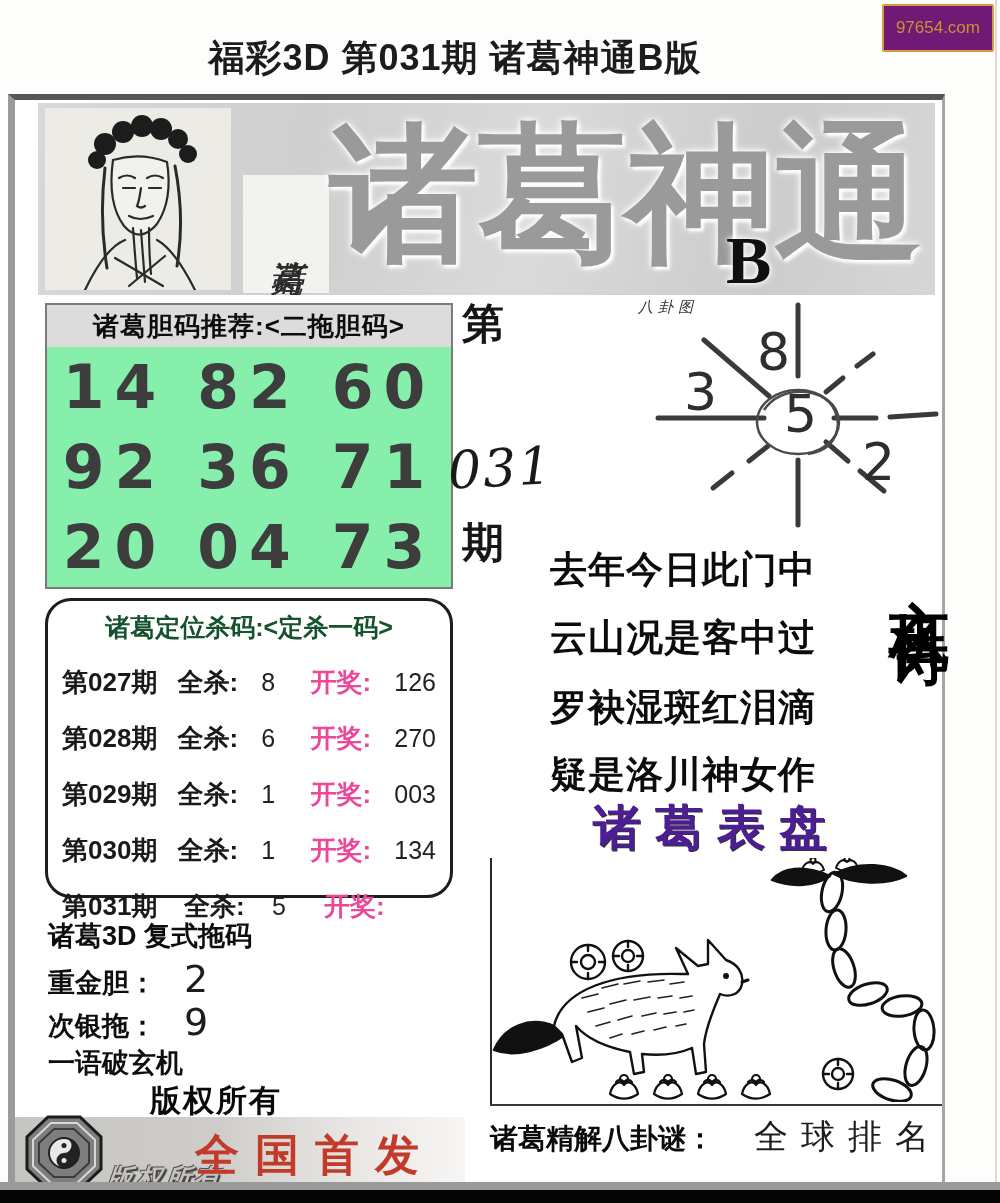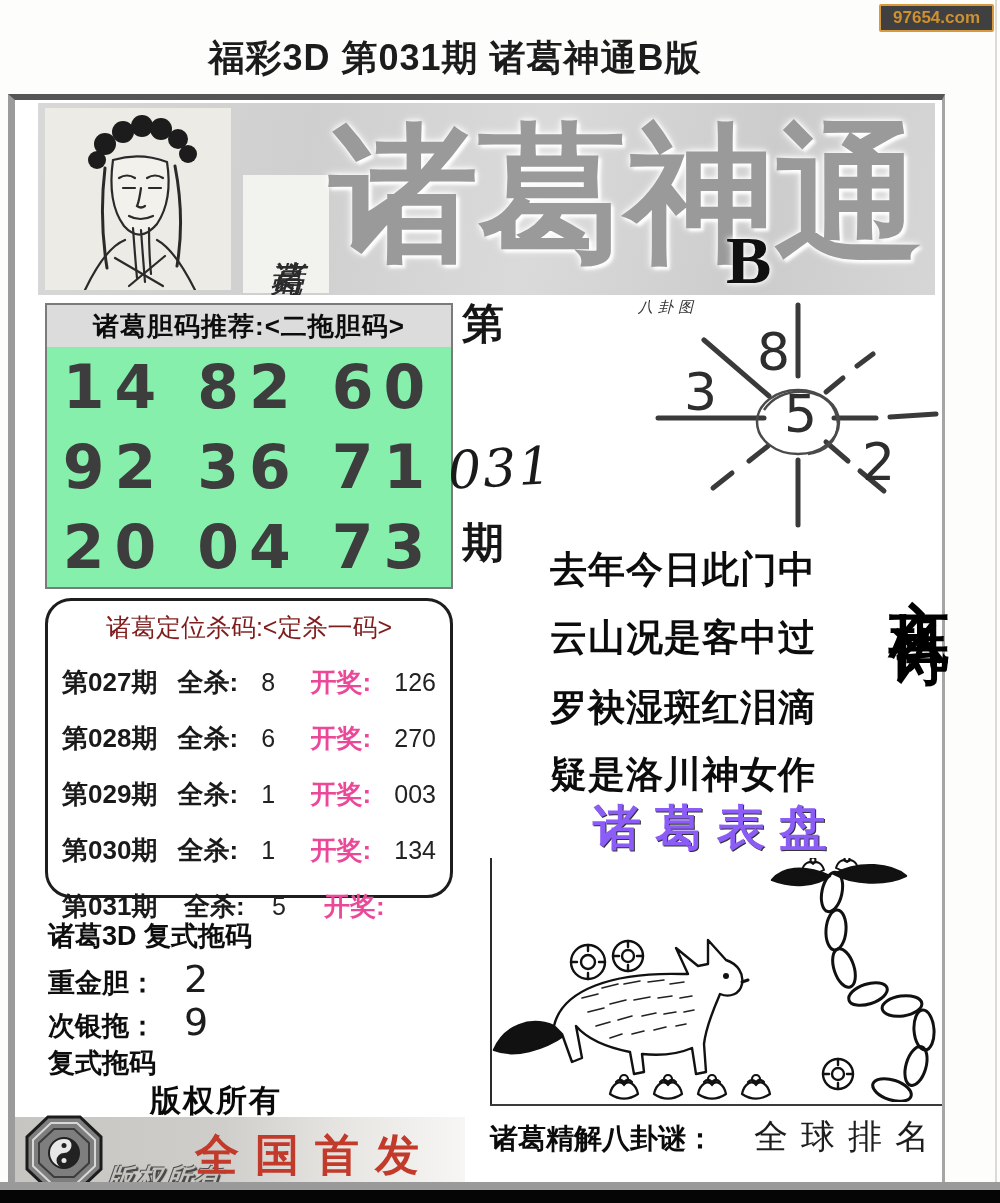--- a/index.html
+++ b/index.html
@@ -5,23 +5,23 @@
   * { margin:0; padding:0; box-sizing:border-box; }
   html,body { background:#f4f3f1; }
   #page {
     position:relative; width:1000px; height:1203px;
     background:#fdfdfc; overflow:hidden;
     font-family:"Liberation Sans", sans-serif; color:#111;
   }
 
   
   #site-badge {
-    position:absolute; top:4px; right:6px; padding:2px 12px;
-    border:2px solid #d89a3c; background:#404040;
-    color:#cf9030; font-size:17px; font-weight:bold; border-radius:2px;
+    position:absolute; top:4px; right:6px; padding:12px 12px;
+    border:2px solid #d89a3c; background:#701a75;
+    color:#cf9030; font-size:17px; font-weight:normal; border-radius:2px;
   }
   #page-title {
     position:absolute; top:34px; left:0; width:910px; text-align:center;
     font-size:36px; font-weight:900; color:#1c1c1c; letter-spacing:1px;
   }
   #right-edge-line { position:absolute; top:0; right:3px; width:2px; height:1203px; background:#dddad4; }
 
   
   #main-frame {
     position:absolute; left:8px; top:94px; width:937px; height:1092px;
@@ -69,21 +69,21 @@
     text-align:center; font-family:"DejaVu Sans", sans-serif;
     font-size:60px; font-weight:600; color:#3d3d3d; letter-spacing:10px;
     line-height:80px; margin-top:0px;
   }
 
   
   #shama-box {
     position:absolute; left:45px; top:598px; width:408px; height:300px;
     border:3px solid #1d1d1d; border-radius:26px; background:#fff; padding-top:10px;
   }
-  #shama-header { text-align:center; font-size:25px; font-weight:400; color:#7f1d1d; }
+  #shama-header { text-align:center; font-size:25px; font-weight:700; color:#14532d; }
   .shama-row { display:flex; padding:0 14px; margin-top:21px; align-items:baseline; }
   .shama-issue { width:122px; font-size:26px; font-weight:900; color:#1a1a1a; }
   .shama-kill-label { width:82px; font-size:26px; font-weight:900; color:#1a1a1a; }
   .shama-kill-value { width:58px; font-size:25px; color:#222; text-align:left; padding-left:6px; }
   .shama-draw-label { width:80px; font-size:26px; font-weight:900; color:#ec4899; }
   .shama-draw-value { font-size:25px; color:#222; padding-left:8px; }
 
   
   #fushi-title { position:absolute; left:48px; top:918px; font-size:27px; font-weight:900; color:#0e0e0e; }
   .fushi-row { position:absolute; left:48px; display:flex; align-items:baseline; }
@@ -115,21 +115,21 @@
   #poem-line-0 { top:545px; } #poem-line-1 { top:613px; }
   #poem-line-2 { top:683px; } #poem-line-3 { top:750px; }
   #poem-vertical {
     position:absolute; left:878px; top:550px; height:240px;
     writing-mode:vertical-rl; font-size:60px; font-weight:900; color:#000; letter-spacing:14px;
   }
 
   
   #biaopan-title {
     position:absolute; left:493px; top:796px; width:448px; text-align:center;
-    font-size:48px; font-weight:900; color:#8b5cf6; letter-spacing:14px;
+    font-size:48px; font-weight:900; color:#4c1d95; letter-spacing:14px;
     text-shadow:1px 1px 0 #333;
   }
   #fox-box {
     position:absolute; left:490px; top:858px; width:452px; height:246px;
     background:#fff; border-left:2px solid #2a2a2a;
   }
   #biaopan-caption {
     position:absolute; left:490px; top:1104px; width:452px; padding-top:8px;
     border-top:2px solid #3a3a3a; display:flex; align-items:baseline;justify-content:space-between;
   }
@@ -285,21 +285,21 @@
 
   <div id="fushi-title">诸葛3D 复式拖码</div>
   <div class="fushi-row" id="fushi-gold">
     <span class="fushi-label">重金胆：</span>
     <span class="fushi-value">2</span>
   </div>
   <div class="fushi-row" id="fushi-silver">
     <span class="fushi-label">次银拖：</span>
     <span class="fushi-value">9</span>
   </div>
-  <div id="fushi-tagline">复式拖码</div>
+  <div id="fushi-tagline">一语破玄机</div>
   <div id="fushi-hint">版权所有</div>
 
   <div id="biaopan-title">诸葛表盘</div>
   <div id="fox-box">
     <svg width="450" height="244" viewBox="0 0 450 244">
       <g fill="none" stroke="#111" stroke-width="2.4" stroke-linejoin="round" stroke-linecap="round">
 
         <path d="M62,168 C38,158 12,168 2,192 C22,200 52,192 74,176 Z" fill="#111"></path>
 
         <path d="M62,168 C70,132 120,114 190,116 L196,116 L184,90 L206,108 L216,106 L216,82 L234,102

